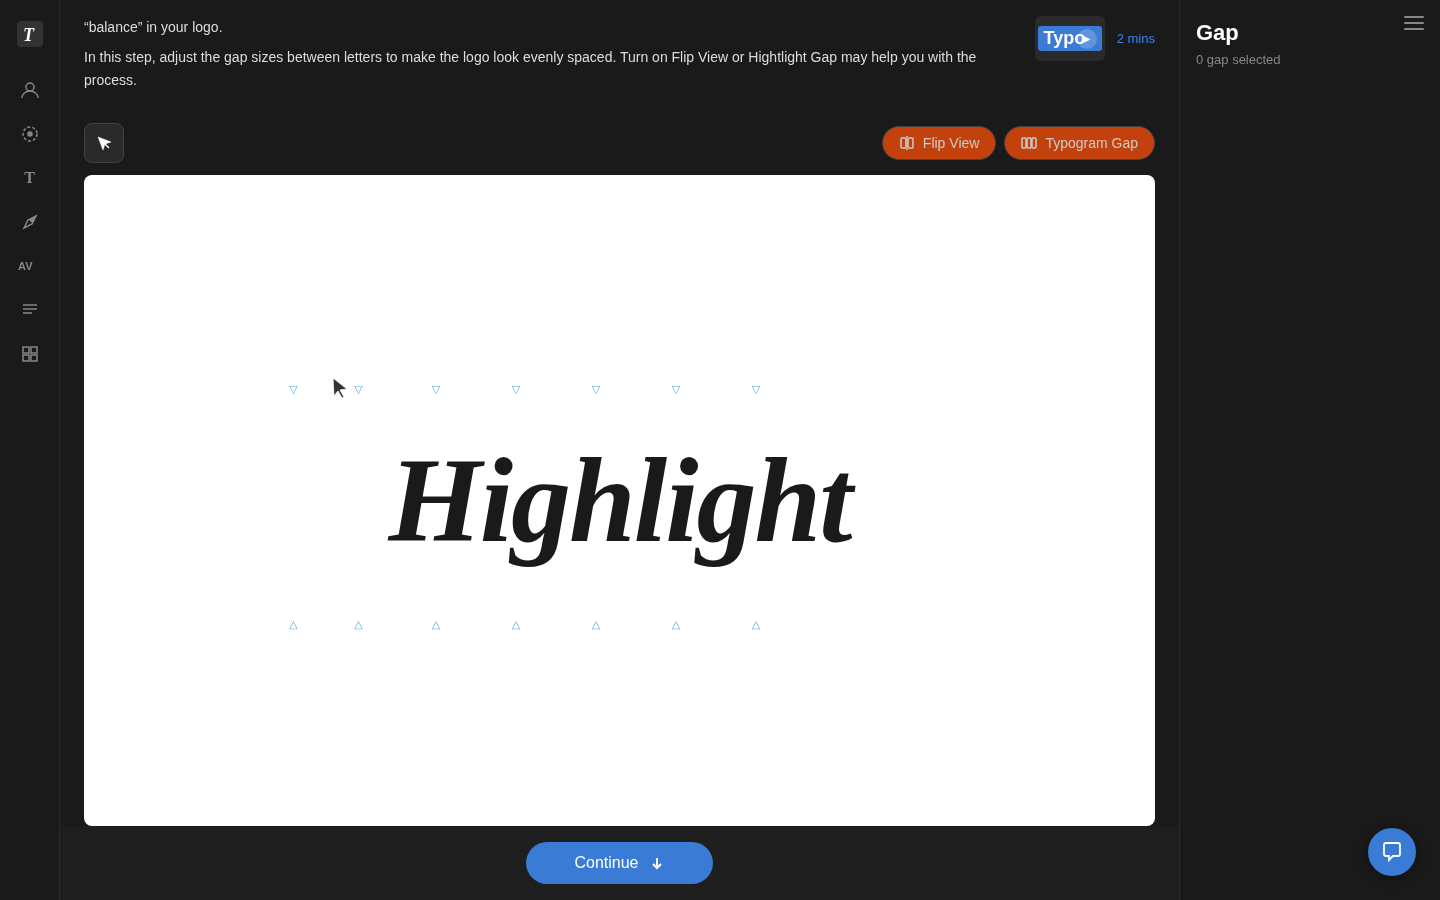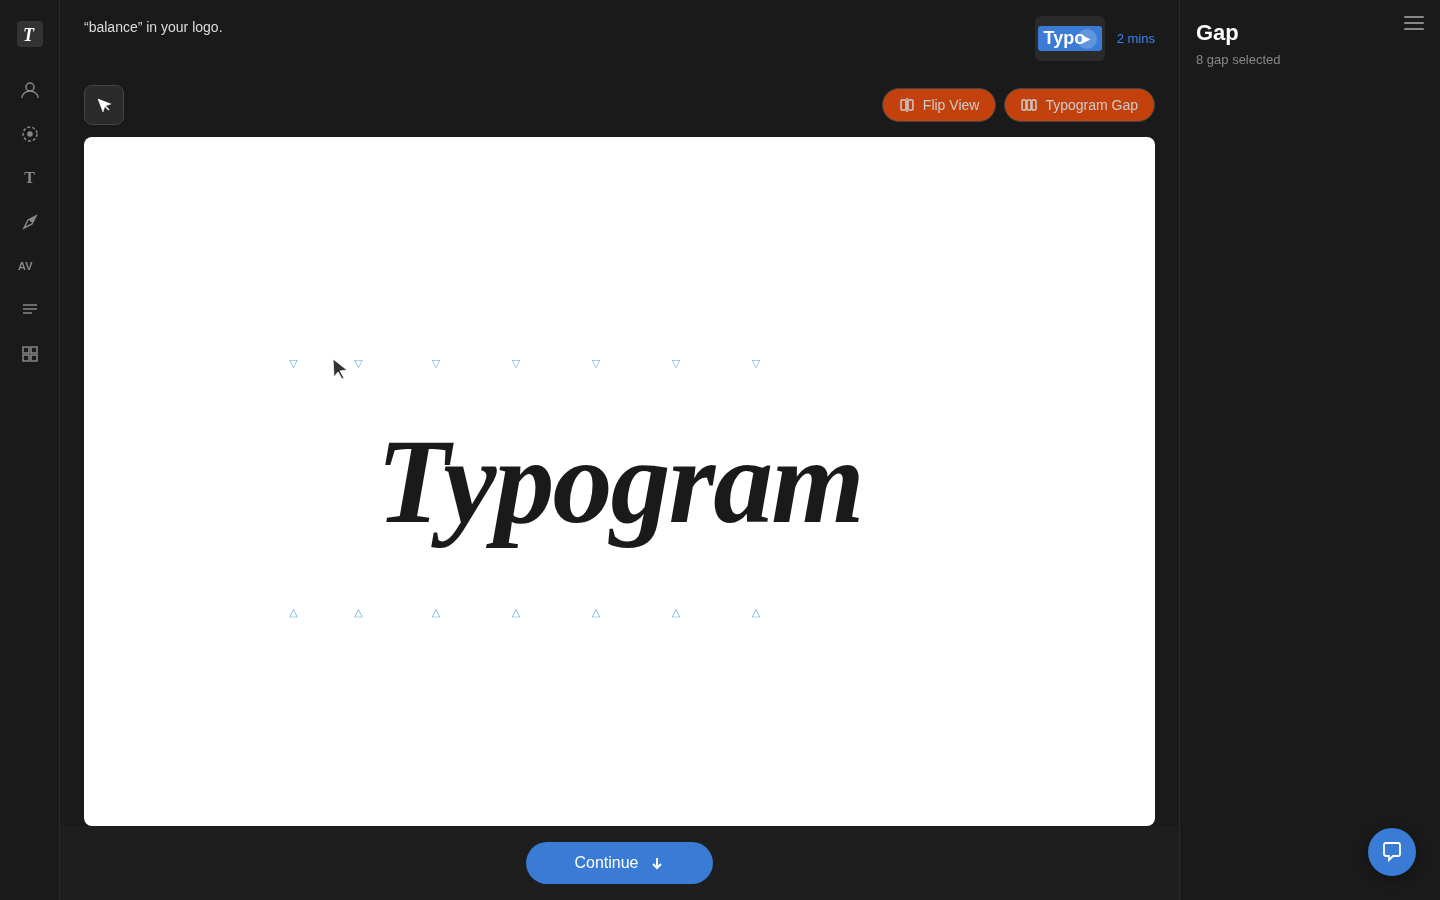--- a/index.html
+++ b/index.html
@@ -332,20 +332,21 @@
       <rect x="11" y="11" width="6" height="6"></rect>
     </svg>
   </div>
 </div>
 
 <div class="main-area">
 
   <div class="top-info">
     <div class="instruction-text">
       <p>“balance” in your logo.</p>
+      <p>In this step, adjust the gap sizes between letters to make the logo look evenly spaced. Turn on Flip View or Hightlight Gap may help you with the process.</p>
     </div>
     <div class="video-thumb">
       <div class="thumb-img">
         <span class="thumb-text">Typo<span style="color:#3a7bd5;">g</span></span>
         <div class="thumb-play">▶</div>
       </div>
       <span class="duration">2 mins</span>
     </div>
   </div>
 
@@ -388,21 +389,21 @@
         <div style="color:#5aabdd;font-size:11px;width:80px;text-align:center;">▽</div>
         <div style="color:#5aabdd;font-size:11px;width:80px;text-align:center;">▽</div>
       </div>
 
       <div class="cursor">
         <svg width="22" height="26" viewBox="0 0 22 26">
           <path d="M3 2 L4 20 L8 15 L12 22 L14 21 L10 14 L17 13 Z" fill="#333" stroke="white" stroke-width="0.8"></path>
         </svg>
       </div>
 
-      <div class="canvas-text">Typogram</div>
+      <div class="canvas-text">Highlight</div>
 
       <div style="position:absolute; top: 68%; display:flex; gap:0; left:17%; pointer-events:none;">
         <div style="color:#5aabdd;font-size:11px;width:55px;text-align:center;">△</div>
         <div style="color:#5aabdd;font-size:11px;width:75px;text-align:center;">△</div>
         <div style="color:#5aabdd;font-size:11px;width:80px;text-align:center;">△</div>
         <div style="color:#5aabdd;font-size:11px;width:80px;text-align:center;">△</div>
         <div style="color:#5aabdd;font-size:11px;width:80px;text-align:center;">△</div>
         <div style="color:#5aabdd;font-size:11px;width:80px;text-align:center;">△</div>
         <div style="color:#5aabdd;font-size:11px;width:80px;text-align:center;">△</div>
       </div>
@@ -422,20 +423,20 @@
 
 <div class="right-panel" style="position:relative;">
 
   <div style="position:absolute;top:16px;right:16px;display:flex;flex-direction:column;gap:4px;cursor:pointer;">
     <div style="width:20px;height:2px;background:#888;border-radius:2px;"></div>
     <div style="width:20px;height:2px;background:#888;border-radius:2px;"></div>
     <div style="width:20px;height:2px;background:#888;border-radius:2px;"></div>
   </div>
 
   <h2 class="panel-title">Gap</h2>
-  <p class="panel-subtitle">8 gap selected</p>
+  <p class="panel-subtitle">0 gap selected</p>
 </div>
 
 <div class="chat-btn">
   <svg width="22" height="22" viewBox="0 0 22 22" fill="none" stroke="white" stroke-width="1.8">
     <path d="M3 4 Q3 2 5 2 H17 Q19 2 19 4 V13 Q19 15 17 15 H12 L8 19 V15 H5 Q3 15 3 13 Z"></path>
   </svg>
 </div>
 
 </body></html>

